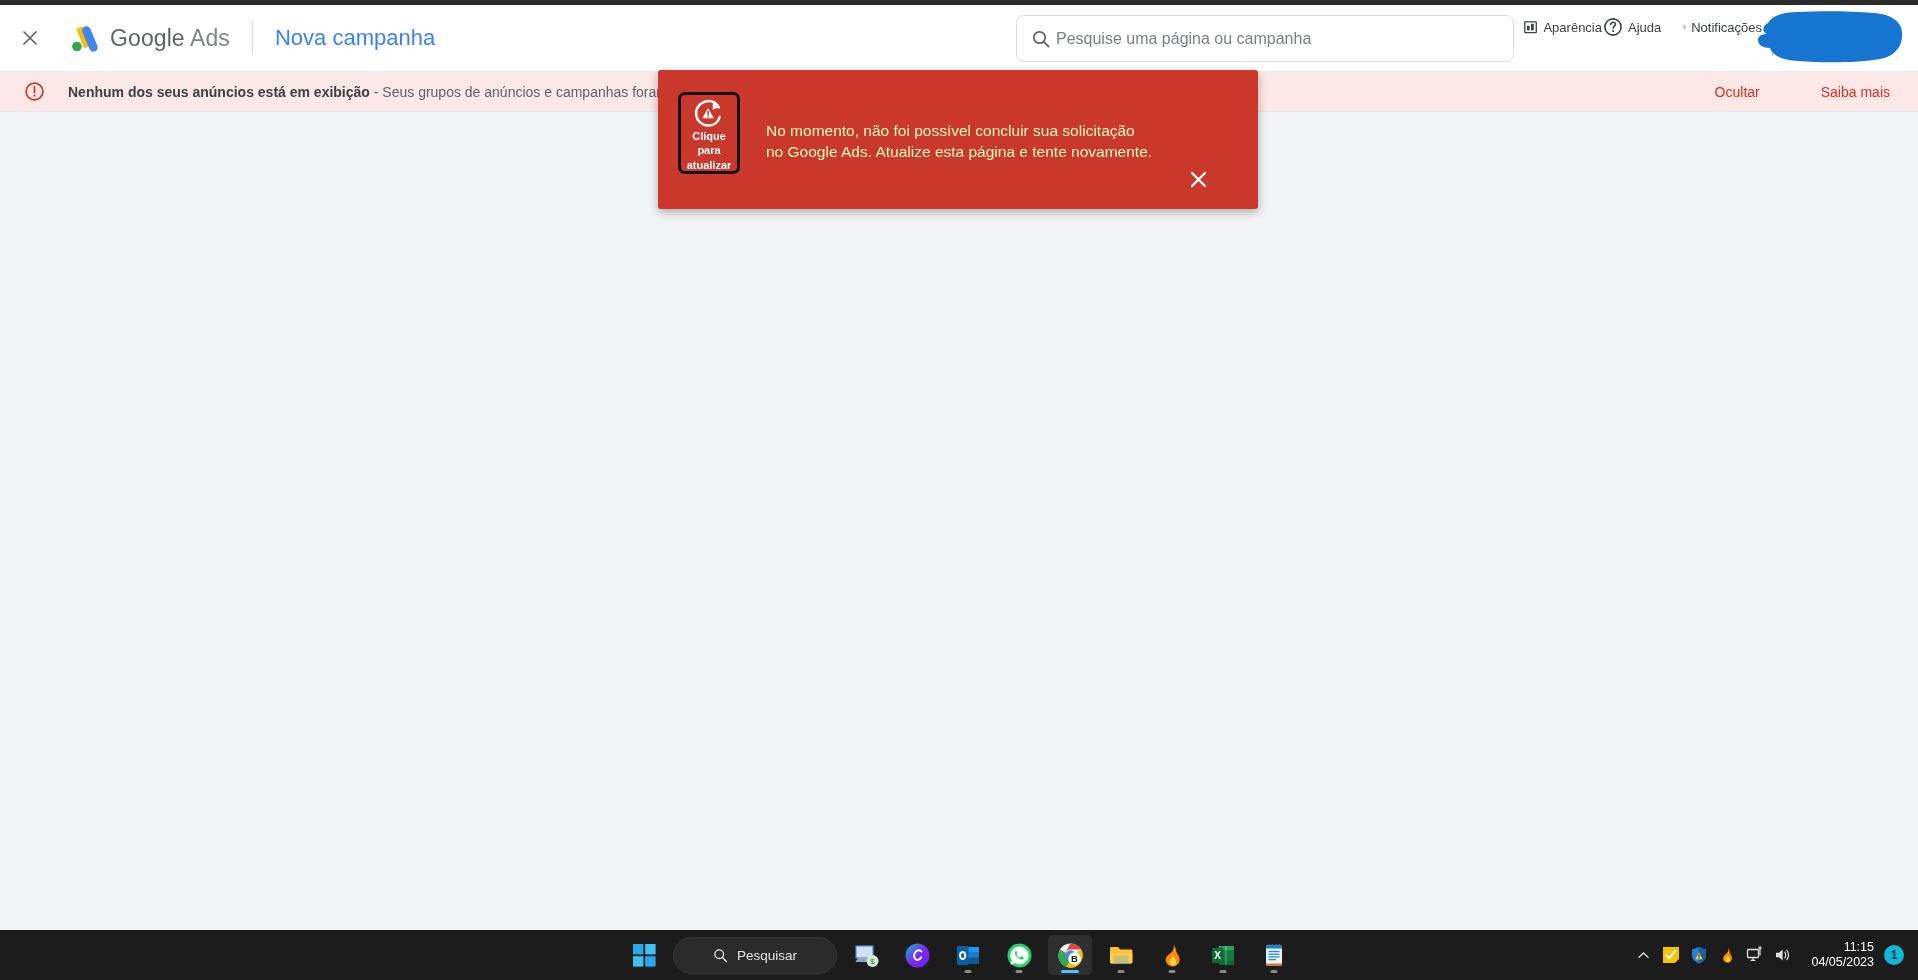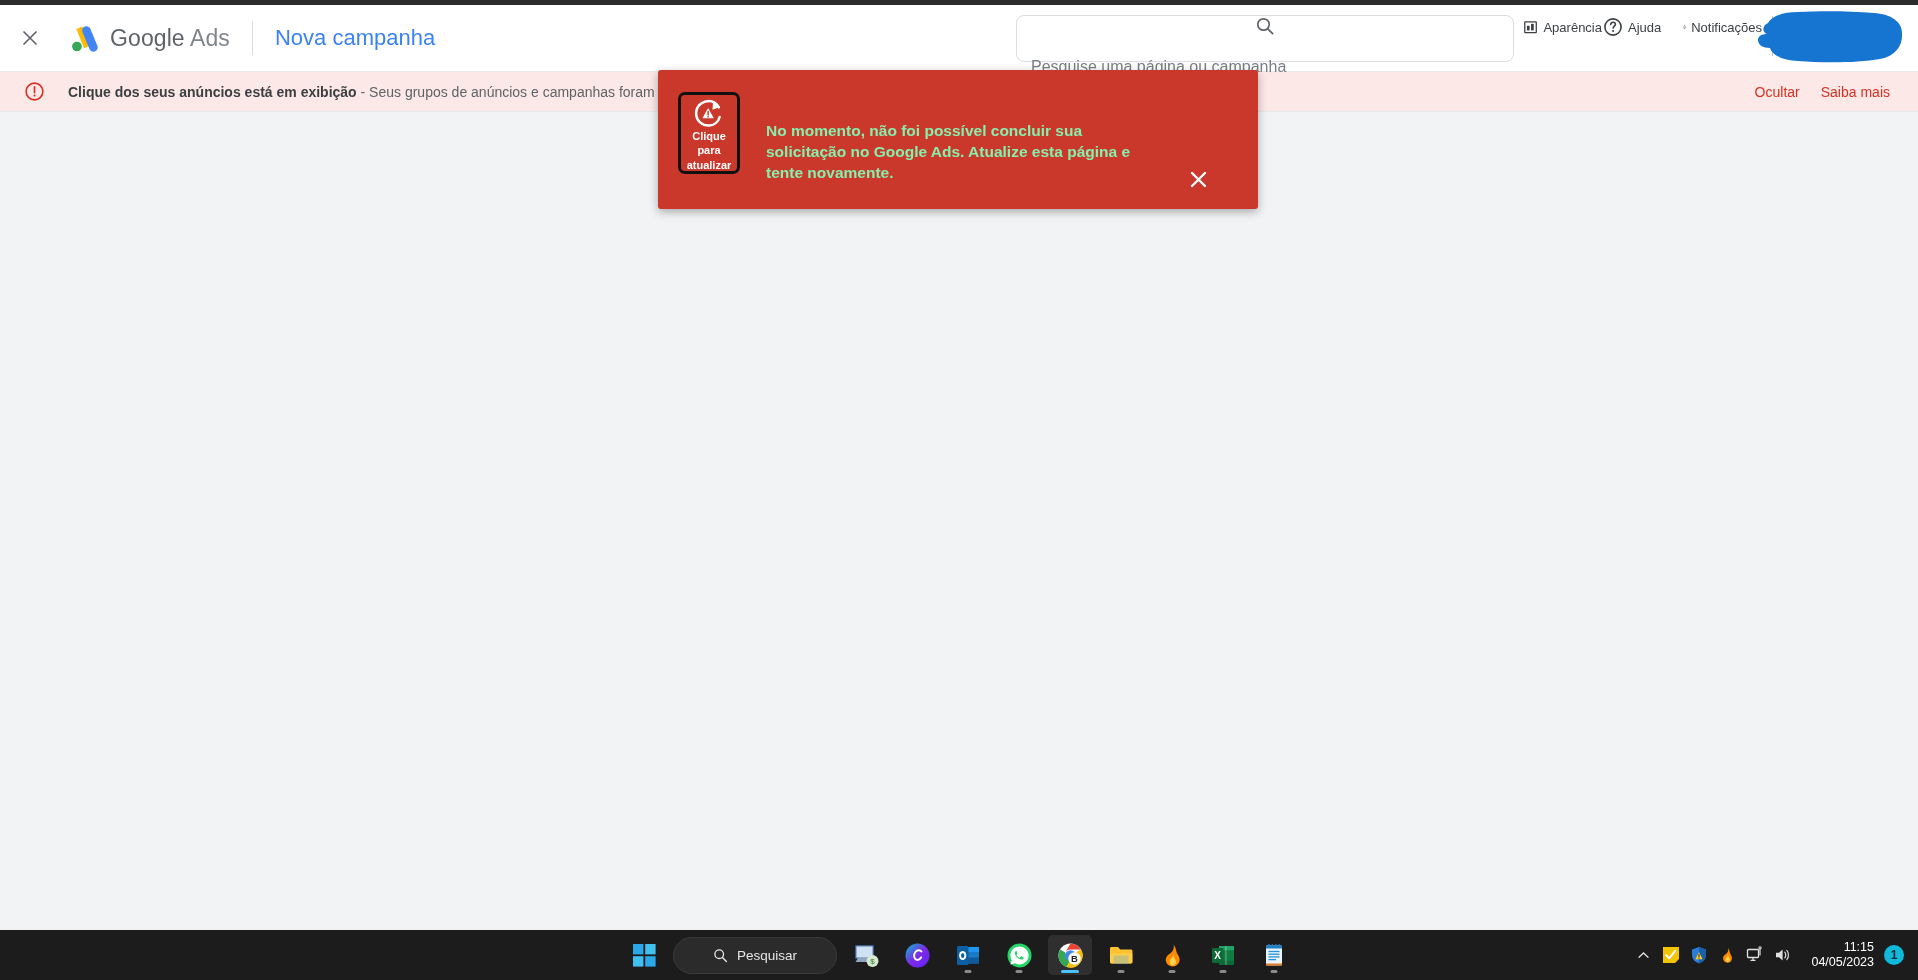--- a/index.html
+++ b/index.html
@@ -58,23 +58,22 @@
     position: absolute; left: 1016px; top: 10px;
     width: 498px; height: 47px;
   }
   .search-box {
     width: 100%; height: 100%;
     border: 1px solid #dadce0;
     border-radius: 8px;
     background: #fff;
     display: flex; align-items: center;
     padding: 0 14px;
-    gap: 22px;
+    gap: 5px;
     cursor: text;
-    flex-direction: column;
   }
   .search-box svg { flex: none; }
   .search-input {
     border: none; outline: none;
     font-family: "Liberation Sans", sans-serif;
     font-size: 16px; color: #5f6368;
     width: 100%; background: transparent;
   }
   .search-input::placeholder { color: #7a7f85; }
 
@@ -110,21 +109,21 @@
   }
   .alert-icon { margin-left: 24px; display:flex; }
   .alert-text {
     margin-left: 23px;
     font-size: 14px; color: #5f6368;
     white-space: nowrap;
   }
   .alert-text b { color: #3c4043; font-weight: 700; }
   .alert-actions {
     position: absolute; right: 28px;
-    display: flex; align-items: center; gap: 21px;
+    display: flex; align-items: center; gap: 61px;
   }
   .alert-link {
     font-size: 14px; color: #d93025; cursor: pointer; white-space: nowrap;
   }
 
   
   .page-body {
     position: absolute; top: 112px; left: 0;
     width: 1918px; height: 838px;
     background: #f1f3f4;
@@ -150,24 +149,24 @@
     display: flex; flex-direction: column;
     align-items: center; justify-content: flex-start;
     padding-top: 4px;
     cursor: pointer; flex: none;
   }
   .refresh-btn .rlabel {
     color: #fff; font-size: 11px; line-height: 12.5px;
     text-align: center; font-weight: 700; margin-top: 2px;
   }
   .err-msg {
-    color: #86efac; font-size: 15.5px; line-height: 21px;
+    color: #fef9c3; font-size: 15.5px; line-height: 21px;
     margin: 50px 0 0 26px;
     width: 390px;
-    font-weight: 700;
+    font-weight: 400;
   }
   .err-close {
     position: absolute; left: 1184px - 658px; top: 95px;
     width: 28px; height: 28px;
     display: flex; align-items: center; justify-content: center;
     color: #fff; cursor: pointer;
   }
   .err-close { left: 526px; }
 
   
@@ -307,21 +306,21 @@
 
 <div class="alert-bar">
   <div class="alert-icon">
     <svg width="21" height="21" viewBox="0 0 21 21">
       <circle cx="10.5" cy="10.5" r="8.4" stroke="#d93025" stroke-width="1.6" fill="none"></circle>
       <path d="M10.5 5.8 L10.5 11.6" stroke="#d93025" stroke-width="1.7" stroke-linecap="round"></path>
       <circle cx="10.5" cy="14.6" r="1.05" fill="#d93025"></circle>
     </svg>
   </div>
   <div class="alert-text">
-    <b>Clique dos seus anúncios está em exibição</b><span> - </span><span>Seus grupos de anúncios e campanhas foram pausados</span>
+    <b>Nenhum dos seus anúncios está em exibição</b><span> - </span><span>Seus grupos de anúncios e campanhas foram pausados</span>
   </div>
   <div class="alert-actions">
     <div class="alert-link">Ocultar</div>
     <div class="alert-link">Saiba mais</div>
   </div>
 </div>
 
 <div class="page-body"></div>
 
 <div class="error-dialog">

